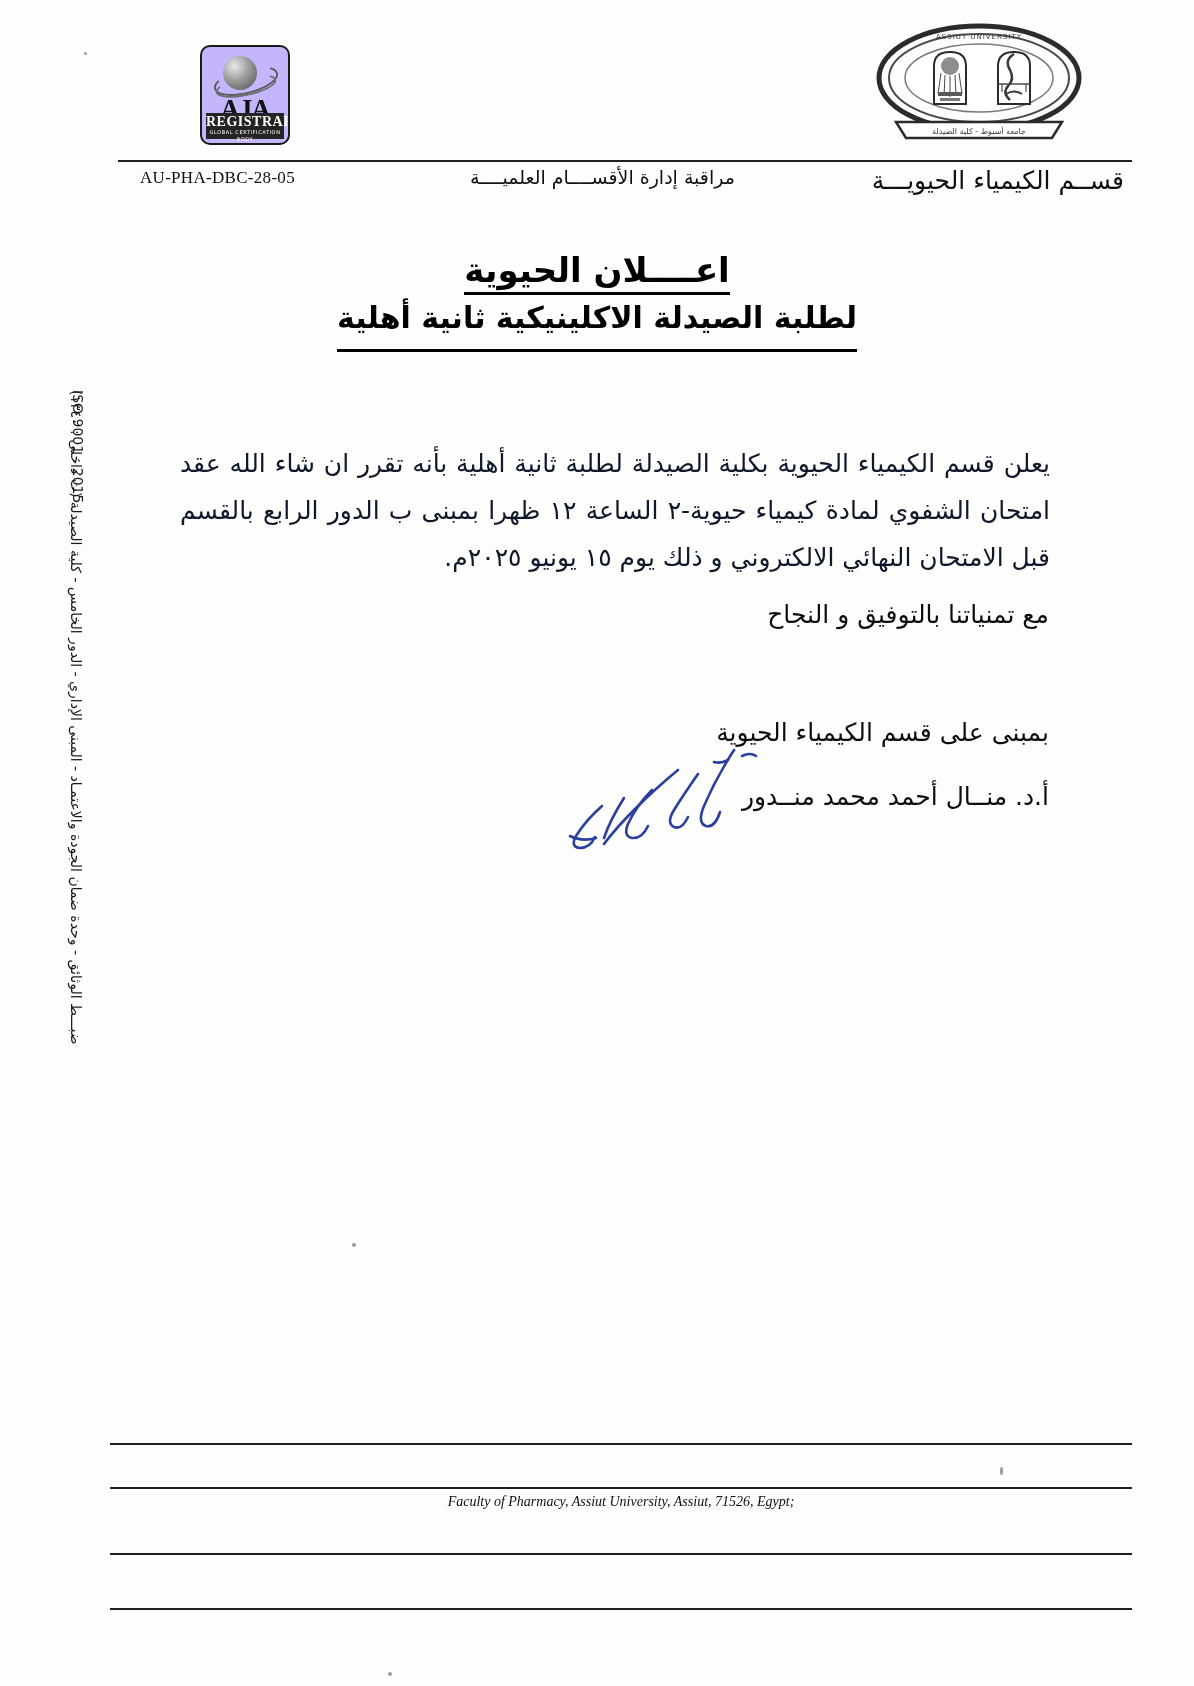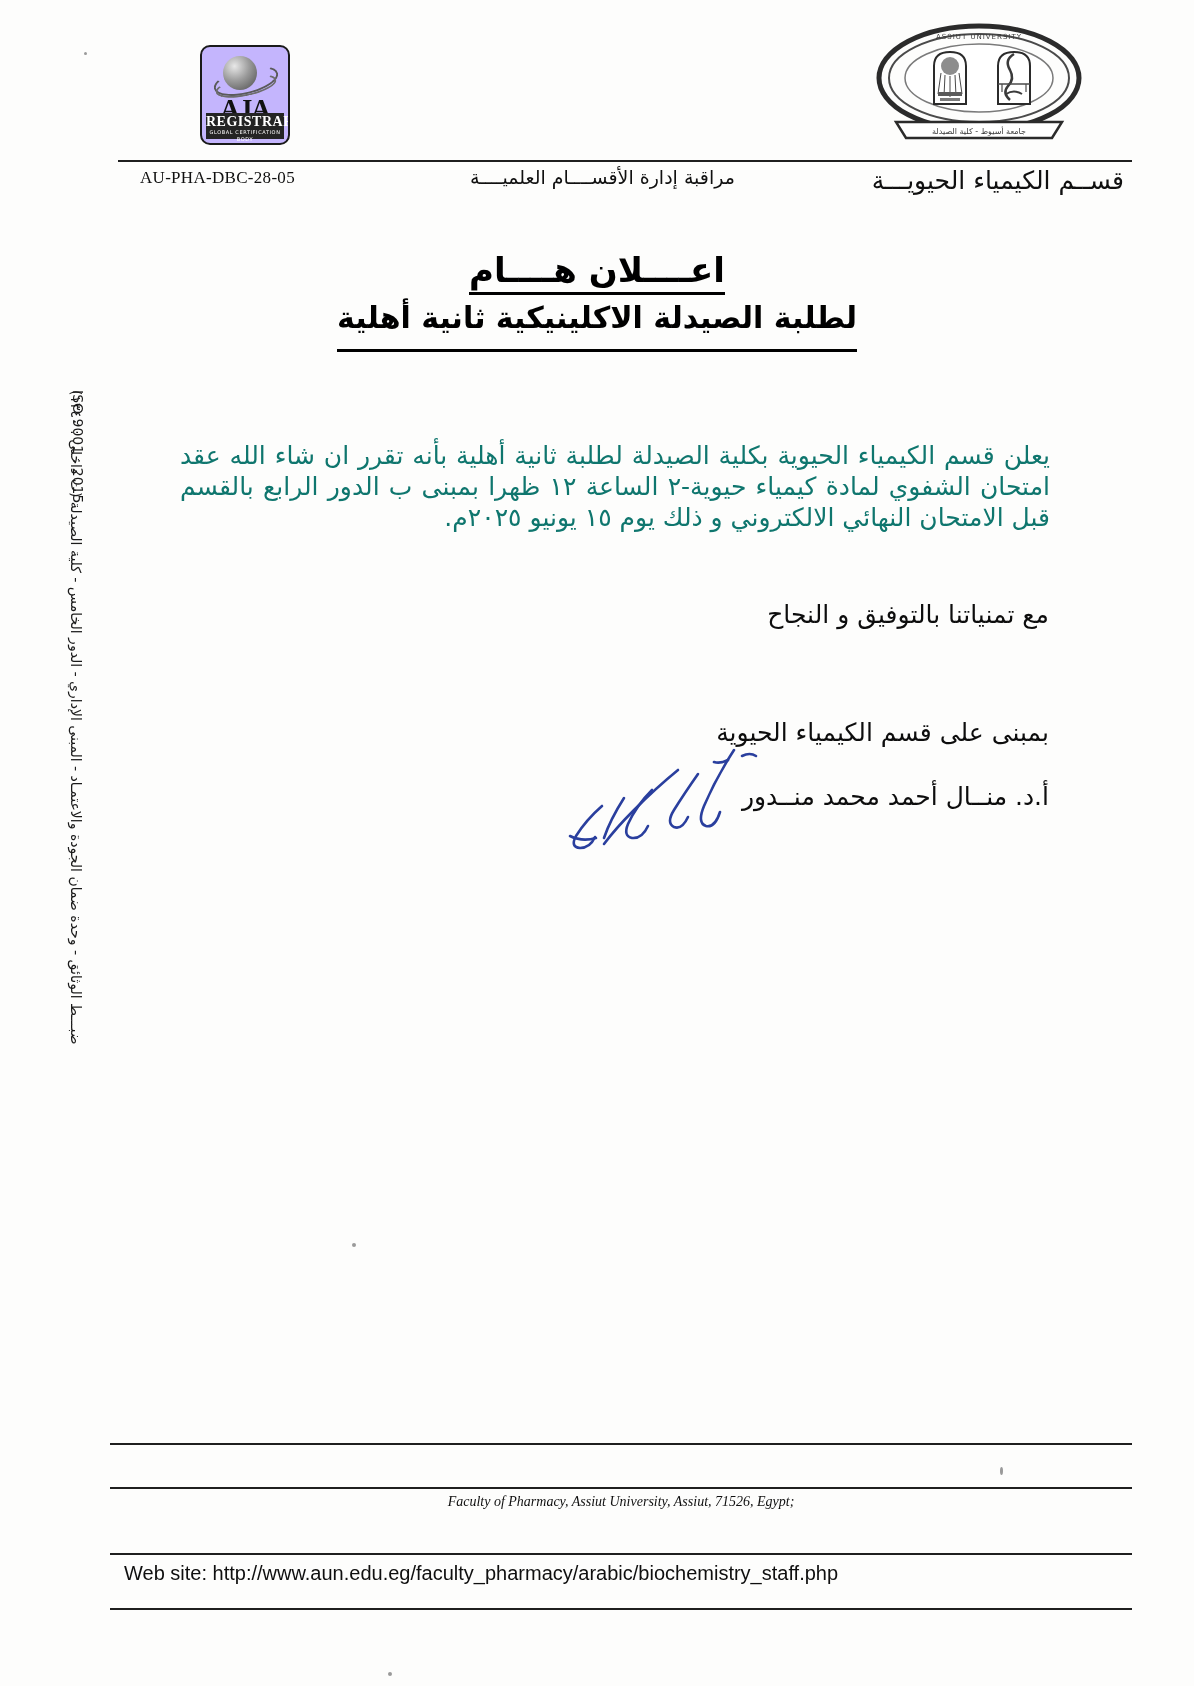--- a/index.html
+++ b/index.html
@@ -190,22 +190,22 @@
 
   
   .body-block {
     position: absolute;
     left: 180px;
     width: 870px;
     top: 440px;
     direction: rtl;
     text-align: justify;
     font-size: 25px;
-    line-height: 31px;
-    color: #0f766e;
+    line-height: 47px;
+    color: #0f172a;
   }
   .wishes {
     position: absolute;
     right: 145px;
     top: 600px;
     direction: rtl;
     font-size: 25px;
     color: #0d0d0d;
   }
   .sig-role {
@@ -358,21 +358,21 @@
   </div>
 
   <div class="hdr-rule"></div>
   <div class="hdr-row">
     <div class="hdr-code">AU-PHA-DBC-28-05</div>
     <div class="hdr-mid">مراقبة إدارة الأقســــام العلميــــة</div>
     <div class="hdr-right">قســم الكيمياء الحيويـــة</div>
   </div>
 
   <div class="title-main">
-    <span>اعــــلان هــــام</span>
+    <span>اعــــلان الحيوية</span>
   </div>
   <div class="title-sub">
     <span>لطلبة الصيدلة الاكلينيكية ثانية أهلية</span>
   </div>
 
   <div class="body-block">يعلن قسم الكيمياء الحيوية بكلية الصيدلة لطلبة ثانية أهلية بأنه تقرر ان شاء الله عقد امتحان الشفوي لمادة كيمياء حيوية-٢ الساعة ١٢ ظهرا بمبنى ب الدور الرابع بالقسم قبل الامتحان النهائي الالكتروني و ذلك يوم ١٥ يونيو ٢٠٢٥م.</div>
   <div class="wishes">مع تمنياتنا بالتوفيق و النجاح</div>
 
   <div class="sig-role">بمبنى على قسم الكيمياء الحيوية</div>
   <div class="sig-name">أ.د. منــال أحمد محمد منــدور</div>
@@ -394,20 +394,19 @@
 
   <div class="iso-strip">
     <div class="vtext">ضبـــط الوثائق - وحدة ضمان الجودة والاعتمـاد - المبنى الإداري - الدور الخامس - كلية الصيدلة (ت داخلى : ١٣٤٠)</div>
     <div class="vtext b">ISO 9001 : 2015</div>
   </div>
 
   <div class="f-rule f-r1"></div>
   <div class="f-rule f-r2"></div>
   <div class="f-en">Faculty of Pharmacy, Assiut University, Assiut, 71526, Egypt;</div>
   <div class="f-rule f-r3"></div>
-  <div class="f-web">Web site: http://www.aun.edu.eg/faculty_pharmacy/arabic/biochemistry_staff.php</div>
   <div class="f-rule f-r4"></div>
 
   <div class="speck" style="left:352px;top:1243px;width:4px;height:4px;"></div>
   <div class="speck" style="left:1000px;top:1467px;width:3px;height:8px;"></div>
   <div class="speck" style="left:388px;top:1672px;width:4px;height:4px;"></div>
   <div class="speck" style="left:84px;top:52px;width:3px;height:3px;"></div>
 </div>
 
 </body></html>

